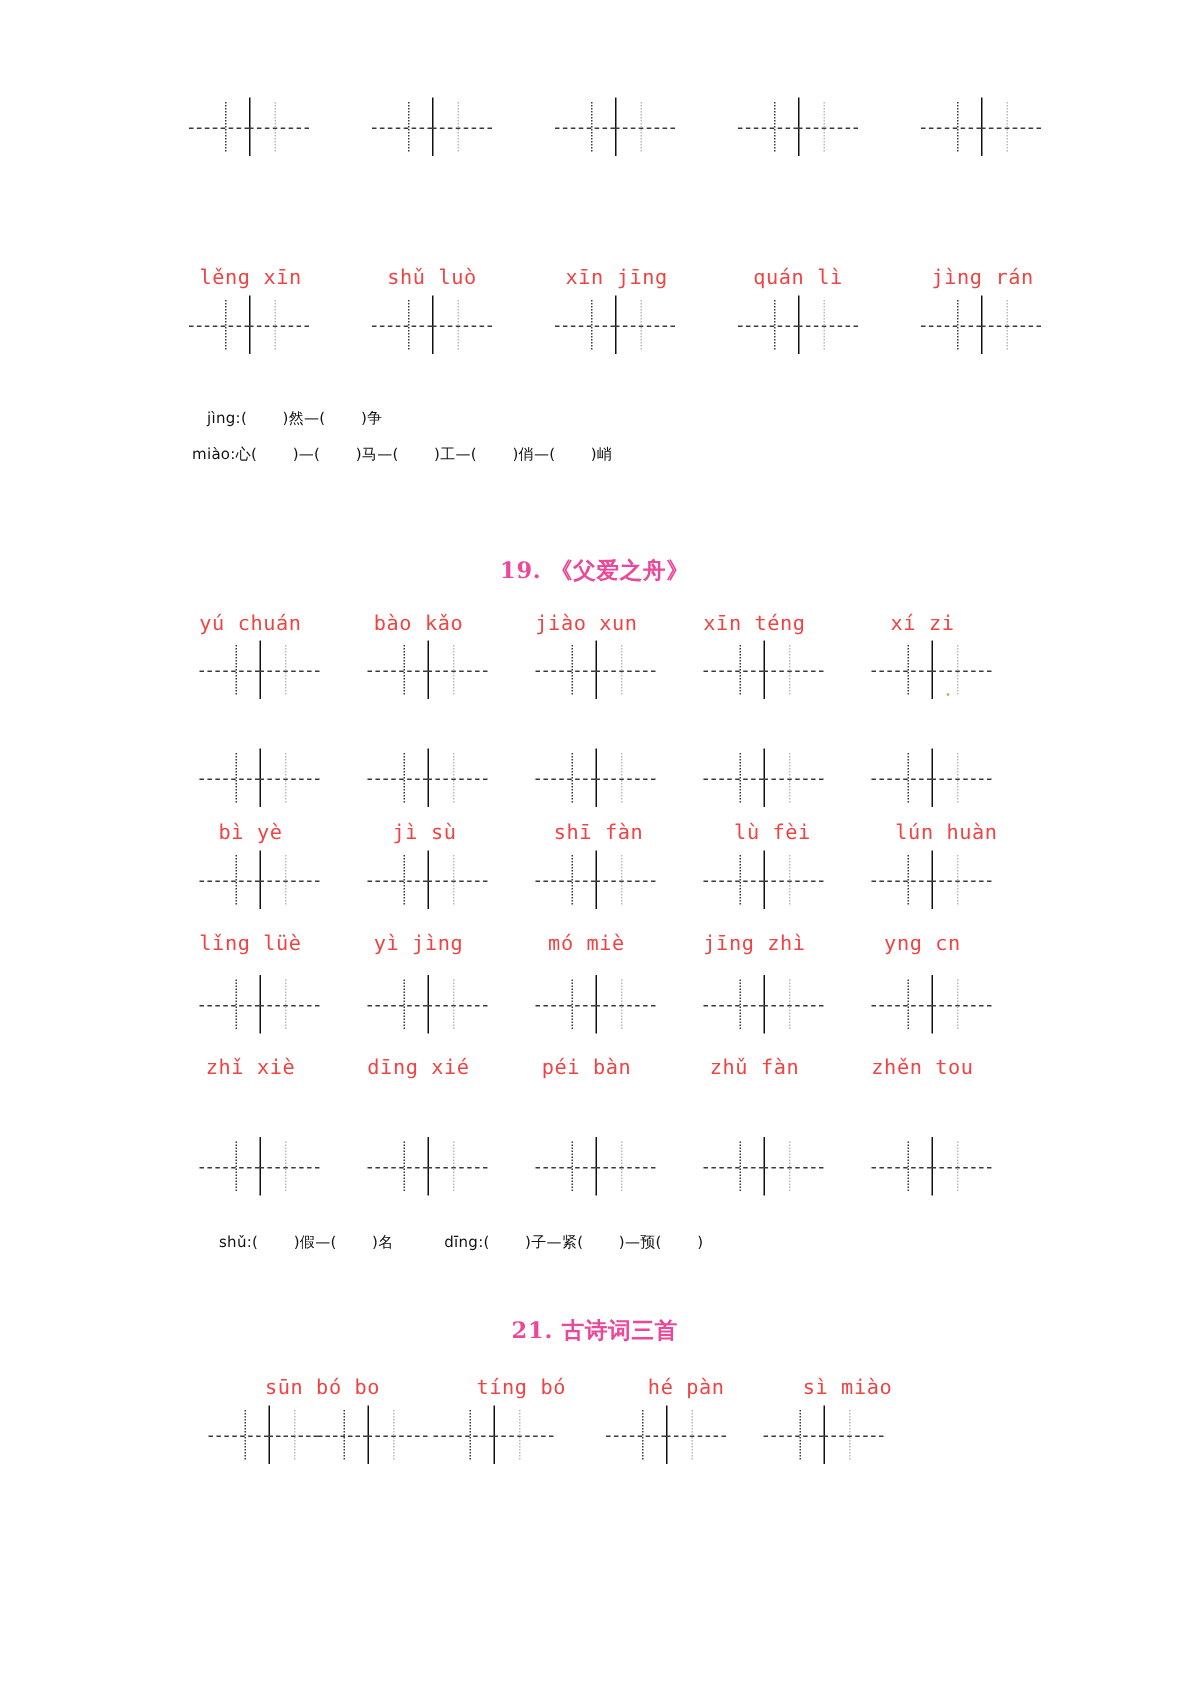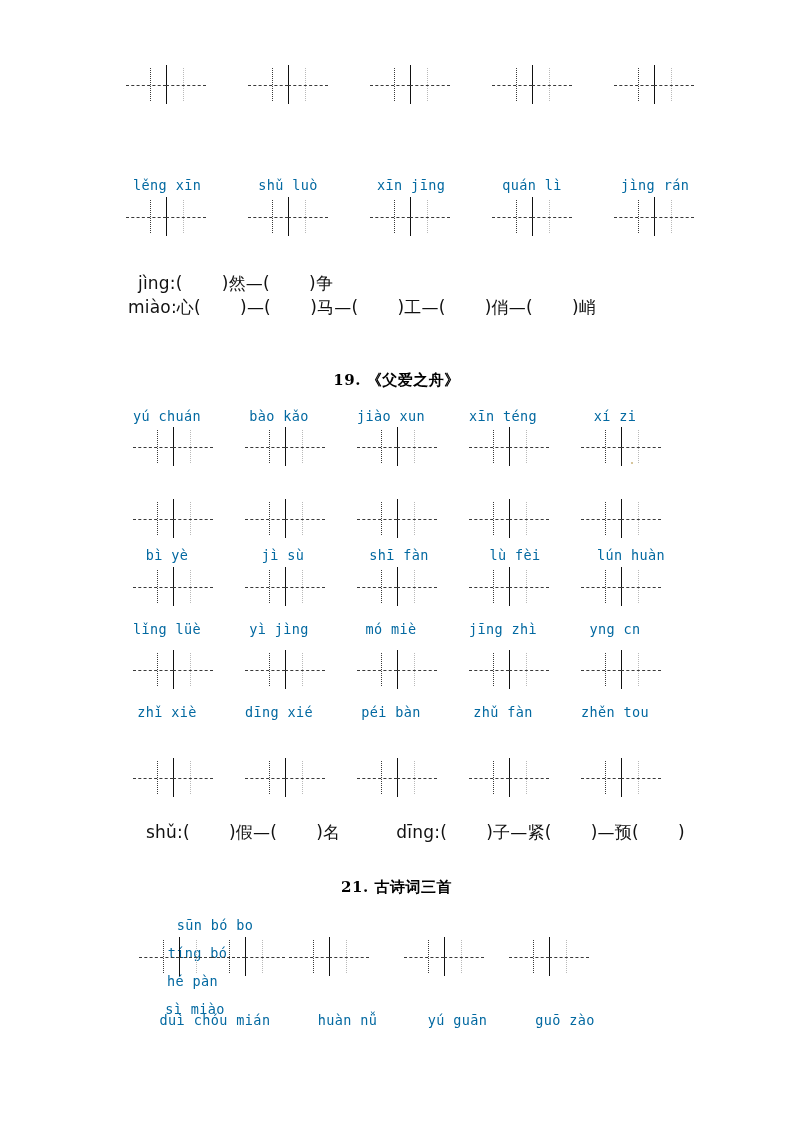--- a/index.html
+++ b/index.html
@@ -22,21 +22,21 @@
     width: 793px;
     height: 1122px;
   }
 
   
   .pinyin-row {
     position: absolute;
     display: flex;
     font-family: "DejaVu Sans Mono", "Liberation Mono", monospace;
     font-size: 13.5px;
-    color: #0369a1;
+    color: #ef4444;
     letter-spacing: 0.4px;
     white-space: nowrap;
   }
   .pinyin-row .cellword {
     text-align: center;
   }
 
   
   .grid-row {
     position: absolute;
@@ -86,33 +86,33 @@
   }
 
   
   .section-title {
     position: absolute;
     width: 793px;
     text-align: center;
     font-family: "DejaVu Sans", "Liberation Sans", sans-serif;
     font-weight: bold;
     font-size: 15px;
-    color: #000000;
+    color: #ec4899;
     letter-spacing: 0.5px;
   }
   .section-title .num {
     font-family: "DejaVu Serif", "Liberation Serif", serif;
     font-weight: bold;
   }
 
   
   .ex-line {
     position: absolute;
     font-family: "DejaVu Sans", "Liberation Sans", sans-serif;
-    font-size: 17px;
+    font-size: 10px;
     color: #111;
     white-space: pre;
     letter-spacing: 0.2px;
   }
 
   .speck {
     position: absolute;
     width: 2px;
     height: 2px;
     background: #c9b27a;
@@ -546,21 +546,21 @@
     </div>
   </div>
 
   <div class="ex-line" style="left:130px; top:821px;margin-left:16px;">shǔ:(       )假—(       )名          dīng:(       )子—紧(       )—预(       )</div>
 
   <div class="section-title" style="top:878px;">
     <span class="num">21.</span>
     <span>古诗词三首</span>
   </div>
 
-  <div class="pinyin-row" style="left:140px; top:917px; gap:12px;flex-direction:column;">
+  <div class="pinyin-row" style="left:140px; top:917px; gap:0;">
     <span class="cellword" style="width:150px">sūn bó bo</span>
     <span class="cellword" style="width:115px">tíng bó</span>
     <span class="cellword" style="width:105px">hé pàn</span>
     <span class="cellword" style="width:110px">sì miào</span>
   </div>
 
   <div class="grid-row" style="left:146px; top:940px; gap:0;">
     <div class="grid-group" style="width:150px;">
       <div class="tzg solid-right">
           <span class="h short-left"></span>
@@ -604,20 +604,14 @@
           <span class="h short-left"></span>
           <span class="v"></span>
         </div>
       <div class="tzg faint">
           <span class="h short-right"></span>
           <span class="v"></span>
         </div>
     </div>
   </div>
 
-  <div class="pinyin-row" style="left:140px; top:1012px; gap:0;">
-    <span class="cellword" style="width:150px">duì chóu mián</span>
-    <span class="cellword" style="width:115px">huàn nǚ</span>
-    <span class="cellword" style="width:105px">yú guān</span>
-    <span class="cellword" style="width:110px">guō zào</span>
-  </div>
 
 </div>
 
 </body></html>

